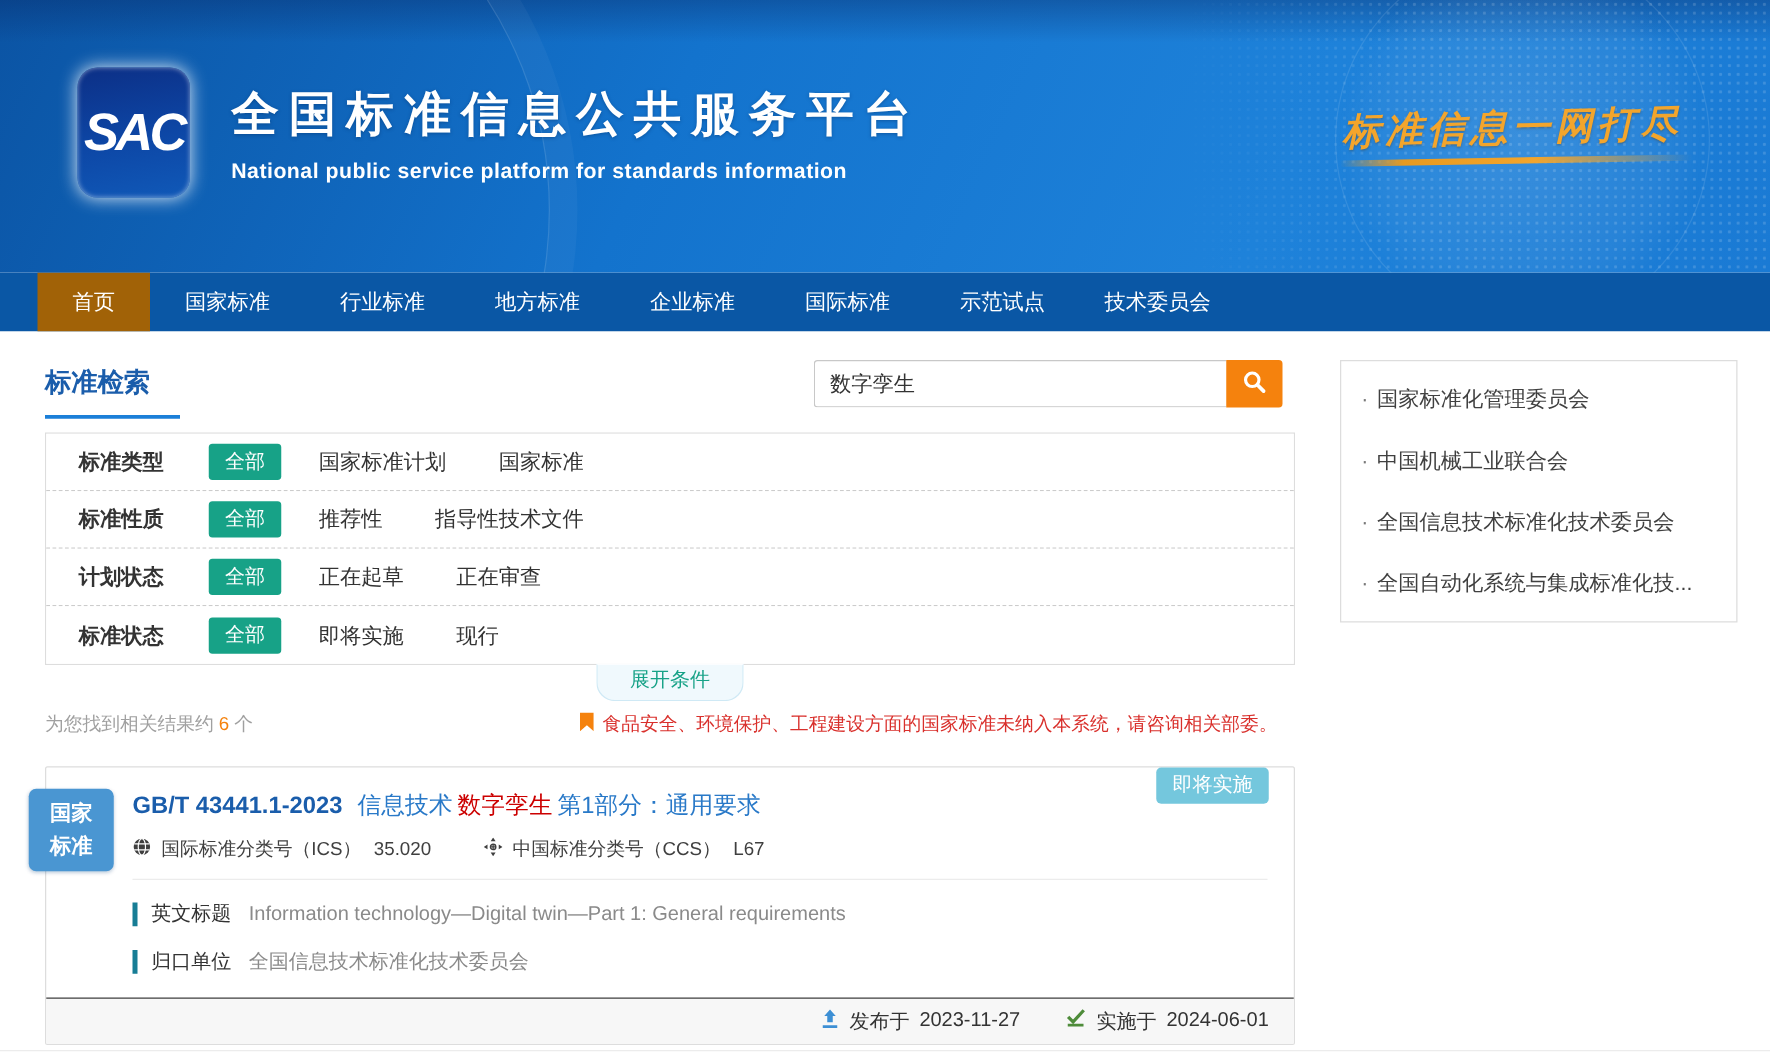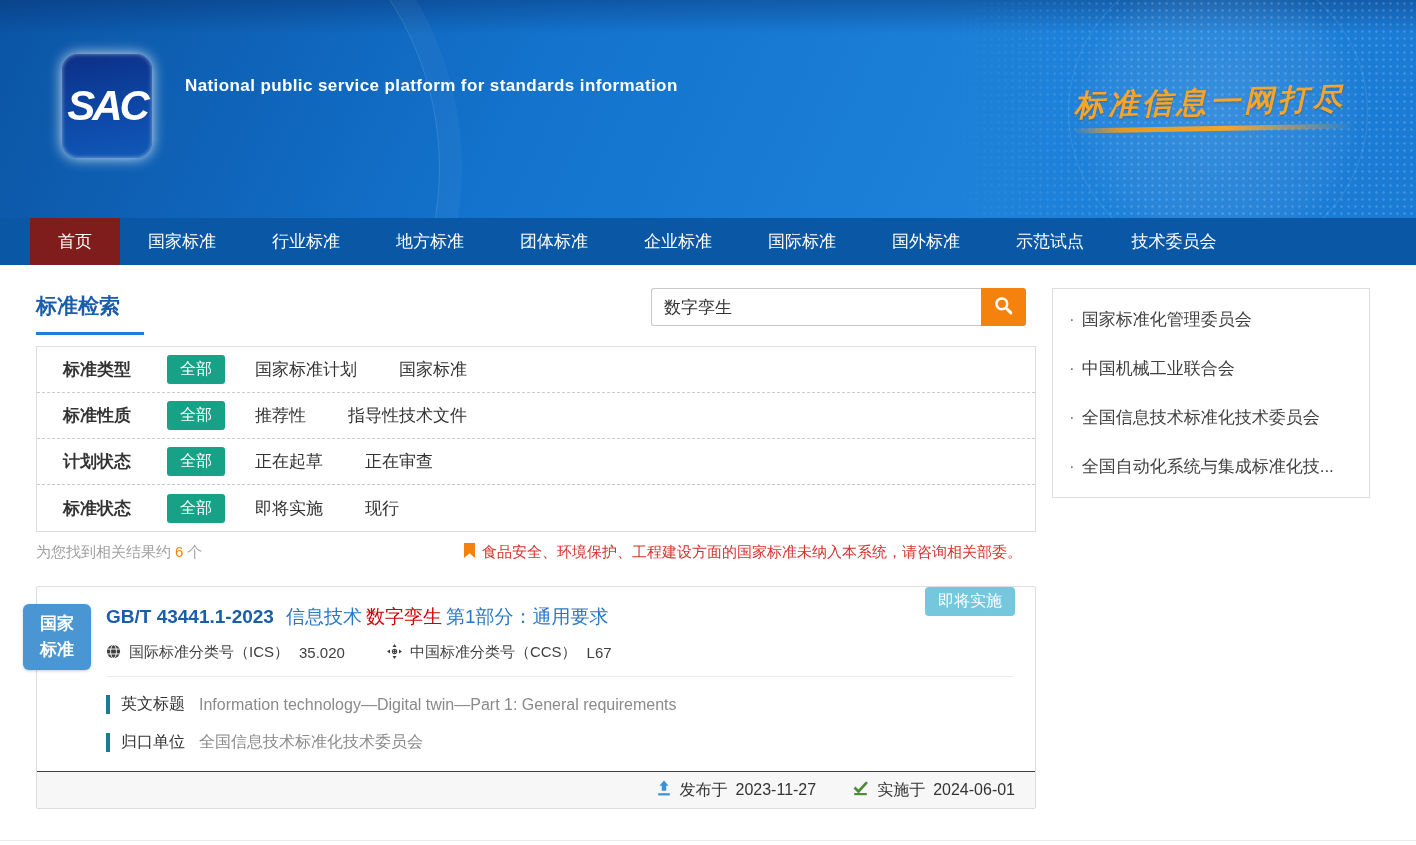--- a/index.html
+++ b/index.html
@@ -40,24 +40,24 @@
   .slogan { position:absolute; right:70px; top:82px; color:#f3a52c; font-size:30px; font-weight:bold;
     font-style:italic; letter-spacing:4px; transform:rotate(-1.5deg); text-shadow:0 1px 2px rgba(90,50,0,.35); }
   .slogan-underline { position:absolute; right:62px; top:126px; width:282px; height:5px; border-radius:3px;
     transform:rotate(-1deg);
     background: linear-gradient(90deg, rgba(243,165,44,0), #e79a20 18%, #f3a52c 55%, rgba(243,165,44,0)); }
 
   
   .main-nav { height: 47px; background: #0a57a5; }
   .main-nav ul { list-style:none; display:flex; padding-left:30px; height:47px; }
   .main-nav li { width:124px; height:47px; line-height:47px; text-align:center; color:#fff; font-size:17px; cursor:pointer; }
-  .main-nav li.active { width:90px; background:#7f1d1d; }
-
-  
-  .content { display:flex; padding:23px 26px 0 36px; gap:16px; }
+  .main-nav li.active { width:90px; background:#a16207; }
+
+  
+  .content { display:flex; padding:23px 26px 0 36px; gap:36px; }
   .main-col { width:1000px; position:relative; }
   .sidebar { width:318px; border:1px solid #ddd; align-self:flex-start; background:#fff; }
 
   
   .search-row { position:relative; height:58px; }
   .section-title { display:inline-block; color:#1a5dab; font-size:21px; font-weight:bold; padding:4px 0 14px; }
   .section-underline { position:absolute; left:0; top:44px; width:108px; height:3px; background:#1b7fd8; }
   .search-box { position:absolute; right:10px; top:0; display:flex; }
   .search-input { width:330px; height:38px; border:1px solid #c8c8c8; border-right:none; border-radius:3px 0 0 3px;
     padding:0 12px; font-size:17px; color:#333; outline:none; font-family:inherit; }
@@ -125,36 +125,35 @@
 
 <header class="site-header">
   <div class="header-top-shade"></div>
   <div class="decor-dots"></div>
   <div class="decor-globe"></div>
   <div class="decor-arc"></div>
   <div class="sac-logo">
     <span>SAC</span>
   </div>
   <div class="title-block">
+    <h1 class="site-title">全国标准信息公共服务平台</h1>
     <div class="site-subtitle">National public service platform  for standards information</div>
   </div>
   <div class="slogan">标准信息一网打尽</div>
   <div class="slogan-underline"></div>
 </header>
 
 <nav class="main-nav">
   <ul>
     <li class="active">首页</li>
     <li>国家标准</li>
     <li>行业标准</li>
     <li>地方标准</li>
-    <li>团体标准</li>
     <li>企业标准</li>
     <li>国际标准</li>
-    <li>国外标准</li>
     <li>示范试点</li>
     <li>技术委员会</li>
   </ul>
 </nav>
 
 <div class="content">
   <div class="main-col">
 
     <div class="search-row">
       <span class="section-title">标准检索</span>
@@ -192,20 +191,23 @@
         <span class="filter-option">正在审查</span>
       </div>
       <div class="filter-row">
         <span class="filter-label">标准状态</span>
         <button class="all-btn">全部</button>
         <span class="filter-option">即将实施</span>
         <span class="filter-option">现行</span>
       </div>
     </div>
 
+    <div class="expand-wrap">
+      <button class="expand-btn">展开条件</button>
+    </div>
 
     <div class="results-info">
       <span class="result-count">
         <span>为您找到相关结果约</span><em class="num">6</em><span>个</span>
       </span>
       <span class="notice">
         <span>
           <svg width="11" height="15" viewBox="0 0 11 15">
             <path d="M0 0h11v15L5.5 10.2 0 15z" fill="#f5820d"></path>
           </svg>

